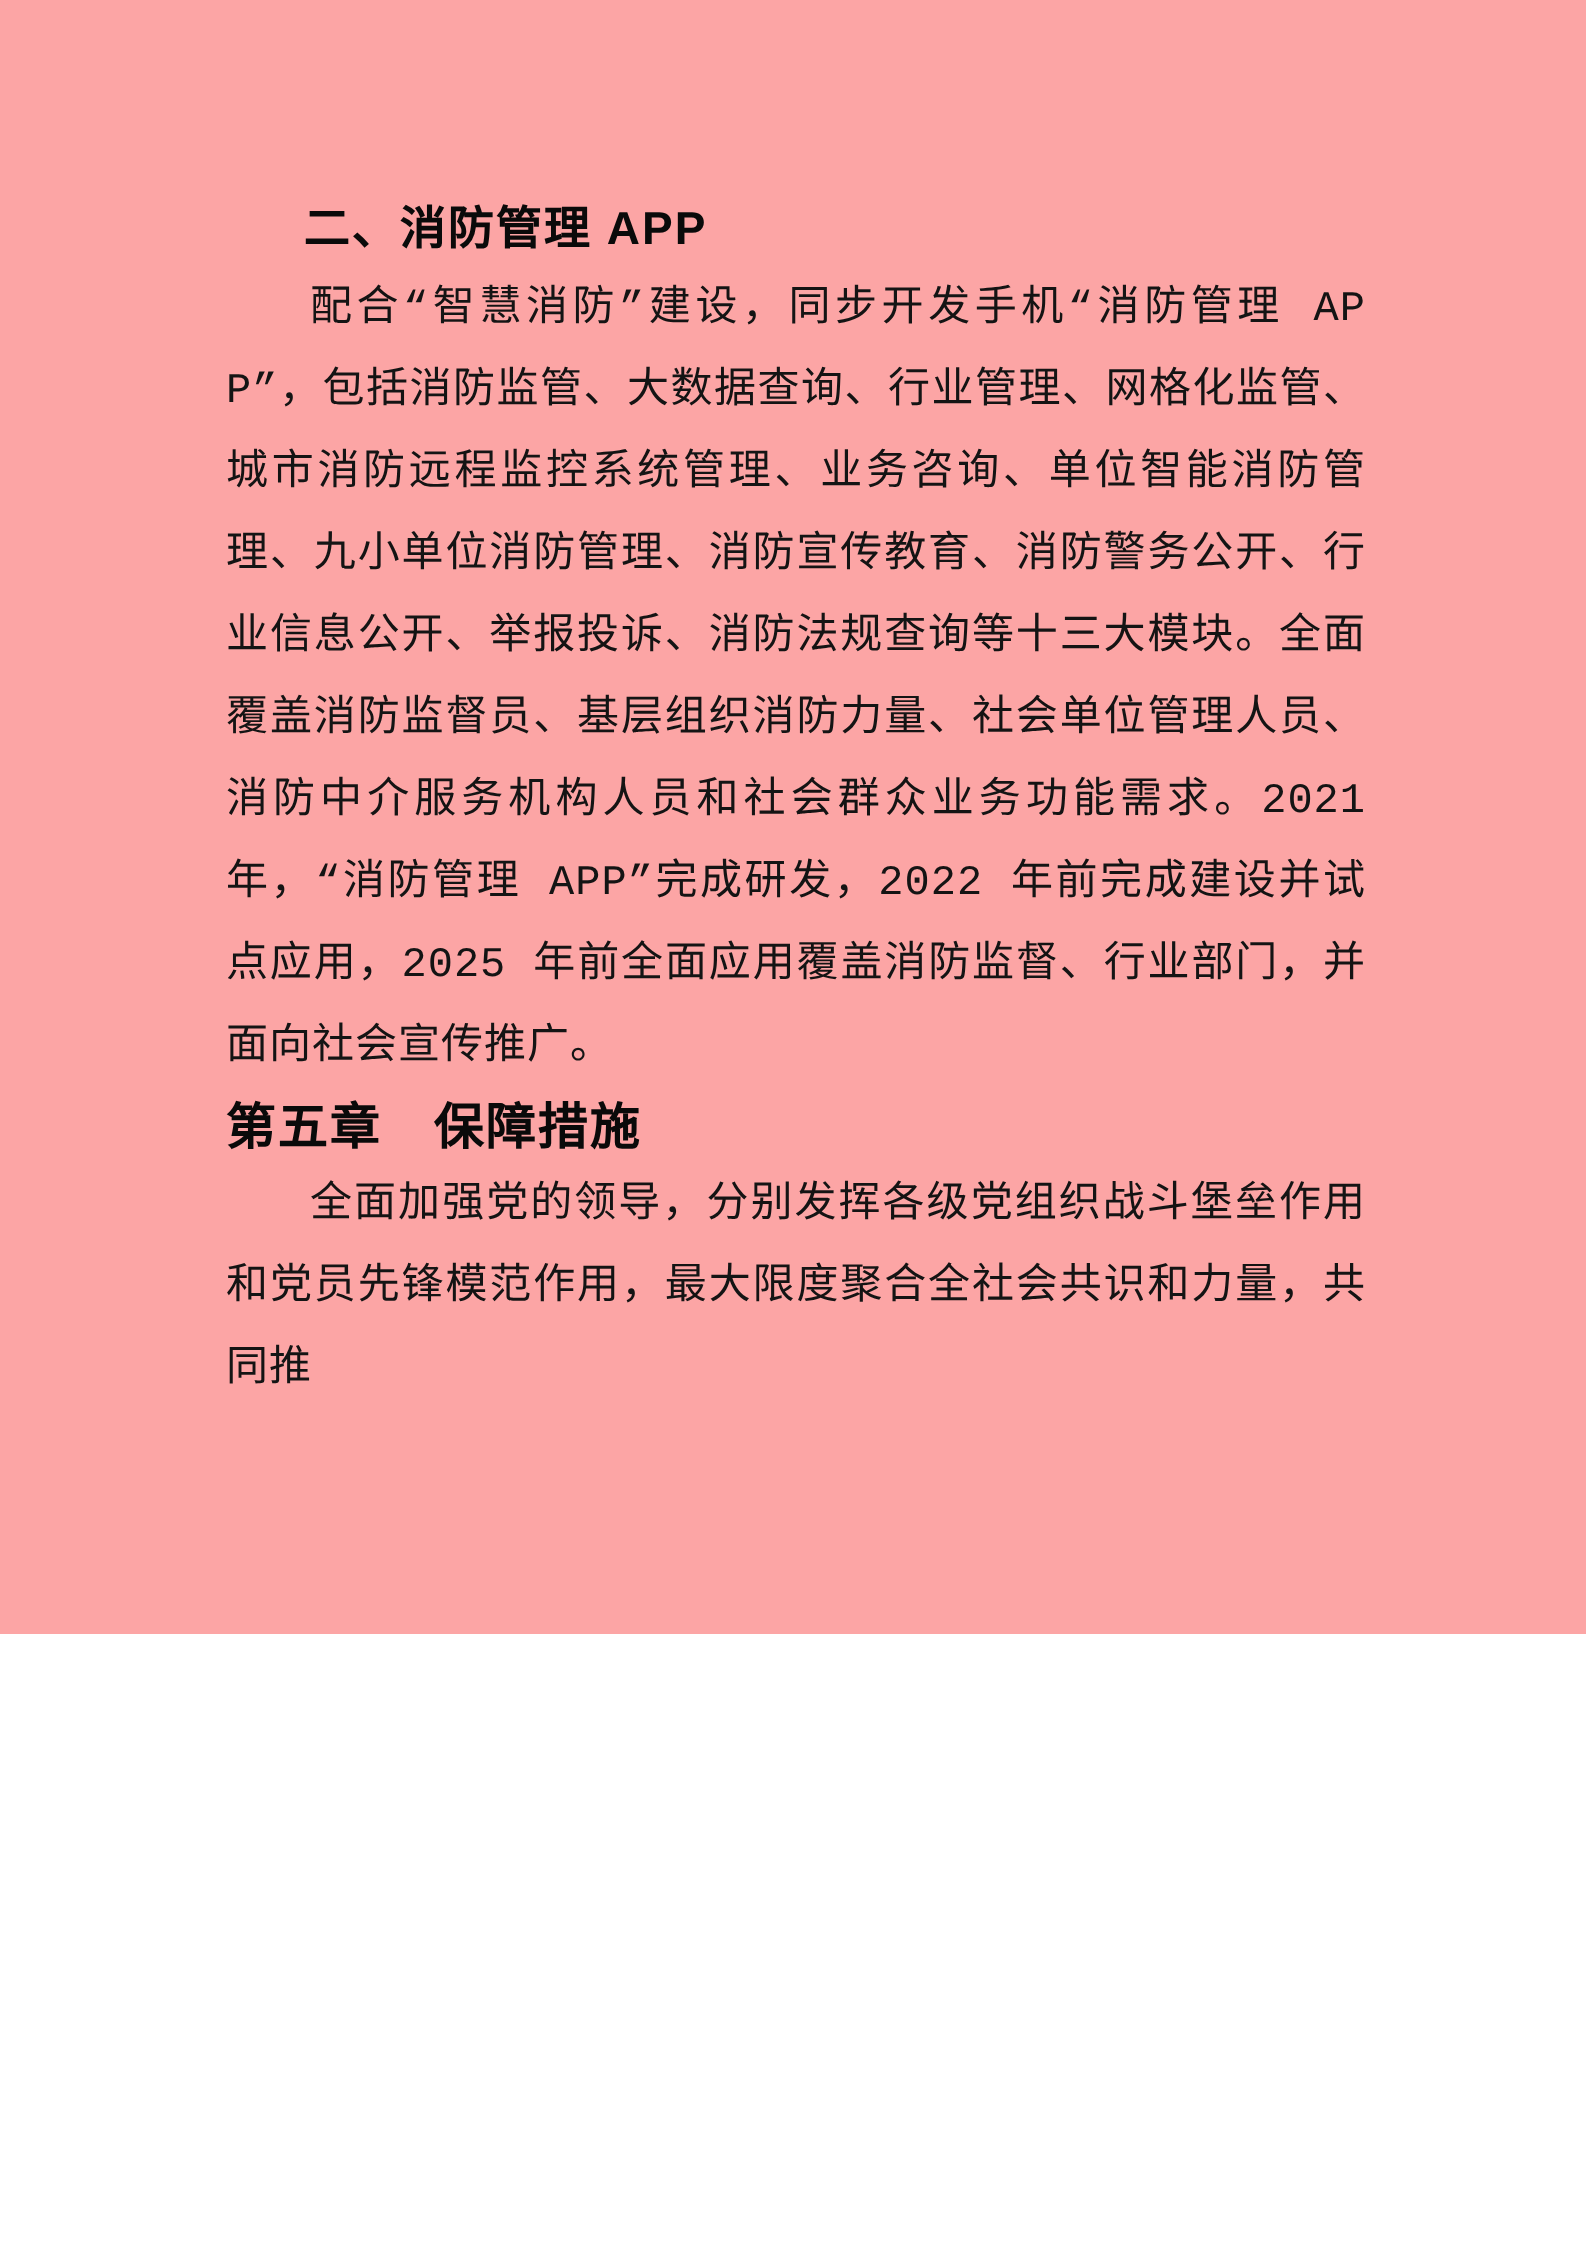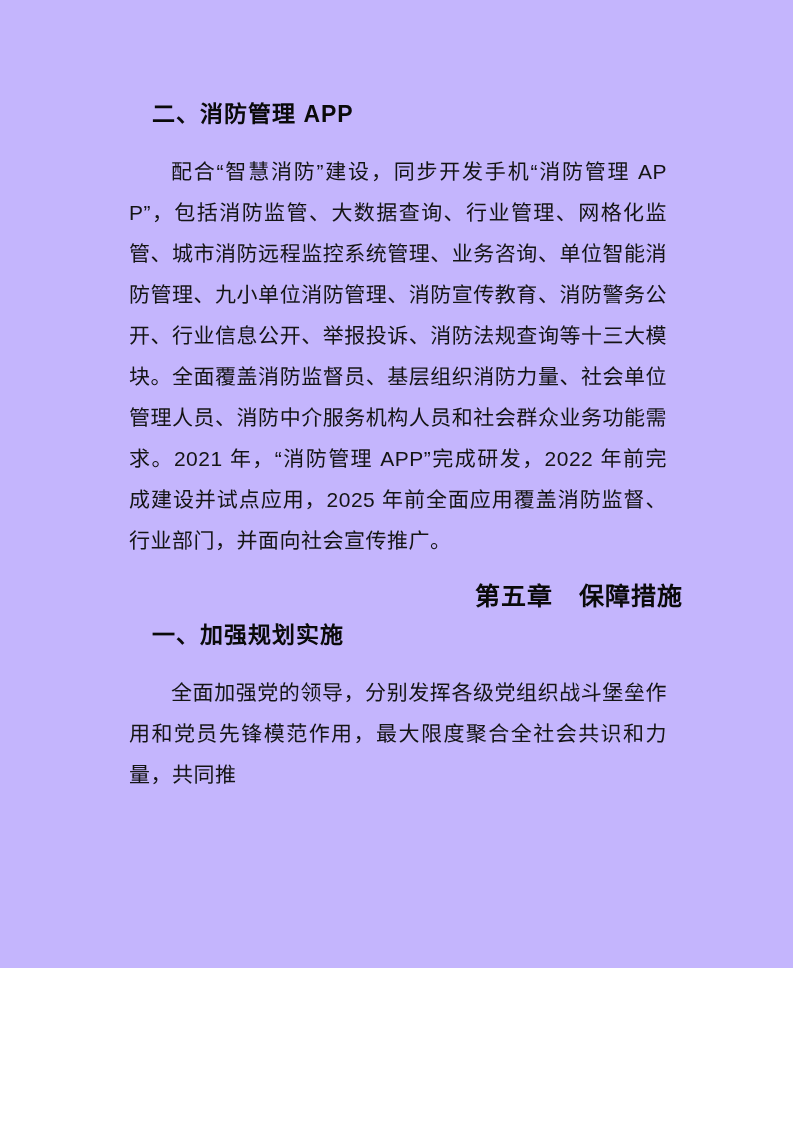--- a/index.html
+++ b/index.html
@@ -3,22 +3,22 @@
 <meta charset="utf-8">
 <style>
   html, body {
     margin: 0;
     padding: 0;
     background: #ffffff;
   }
   .page {
     position: relative;
     width: 793px;
-    height: 968px;
-    background: #c4b5fd;
+    height: 817px;
+    background: #fca5a5;
     overflow: hidden;
     font-family: "Liberation Serif", serif;
     color: #111111;
   }
   .content {
     position: absolute;
     left: 113px;
     top: 94px;
     width: 570px;
   }
@@ -31,27 +31,27 @@
     text-indent: 39px;
     color: #0a0a0a;
     letter-spacing: 1px;
   }
   .chapter-heading {
     margin: 0;
     font-family: "Liberation Sans", sans-serif;
     font-weight: 700;
     font-size: 25px;
     line-height: 38px;
-    text-align: right;
+    text-align: left;
     color: #0a0a0a;
     letter-spacing: 1px;
   }
   .body-para {
-    margin: 16px;
-    font-family: Liberation Sans, sans-serif;
+    margin: 0;
+    font-family: Liberation Mono, monospace;
     font-weight: 400;
     font-size: 21px;
     line-height: 41px;
     text-indent: 2em;
     text-align: justify;
     text-align-last: left;
     color: #141414;
     letter-spacing: 0.5px;
     word-break: break-all;
   }
@@ -70,21 +70,20 @@
 <div class="page">
 
   <div class="content">
 
     <h2 class="section-heading">二、消防管理 APP</h2>
 
     <p class="body-para">配合“智慧消防”建设，同步开发手机“消防管理 APP”，包括消防监管、大数据查询、行业管理、网格化监管、城市消防远程监控系统管理、业务咨询、单位智能消防管理、九小单位消防管理、消防宣传教育、消防警务公开、行业信息公开、举报投诉、消防法规查询等十三大模块。全面覆盖消防监督员、基层组织消防力量、社会单位管理人员、消防中介服务机构人员和社会群众业务功能需求。2021 年，“消防管理 APP”完成研发，2022 年前完成建设并试点应用，2025 年前全面应用覆盖消防监督、行业部门，并面向社会宣传推广。</p>
 
     <h1 class="chapter-heading">第五章　保障措施</h1>
 
-    <h2 class="section-heading">一、加强规划实施</h2>
 
 
 
     <p class="body-para">全面加强党的领导，分别发挥各级党组织战斗堡垒作用和党员先锋模范作用，最大限度聚合全社会共识和力量，共同推</p>
 
   </div>
 
   <div class="page-number">31</div>
 
 </div>

